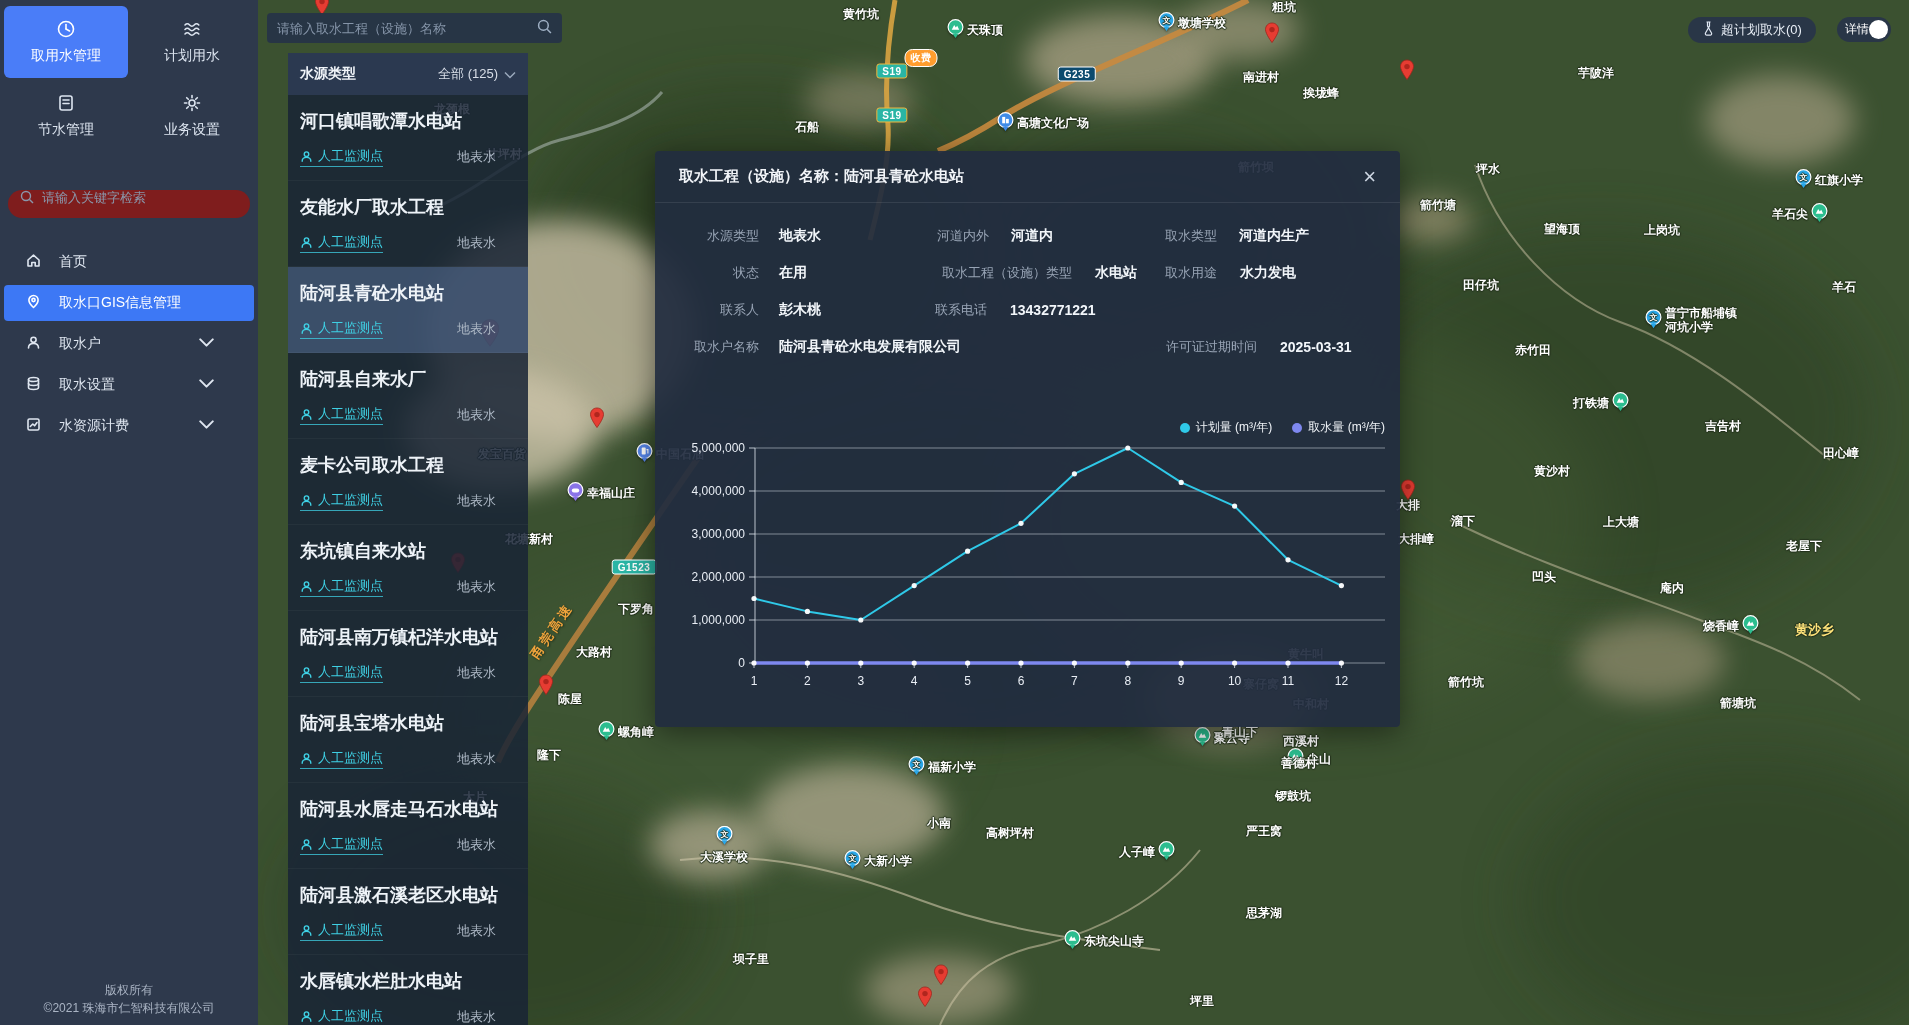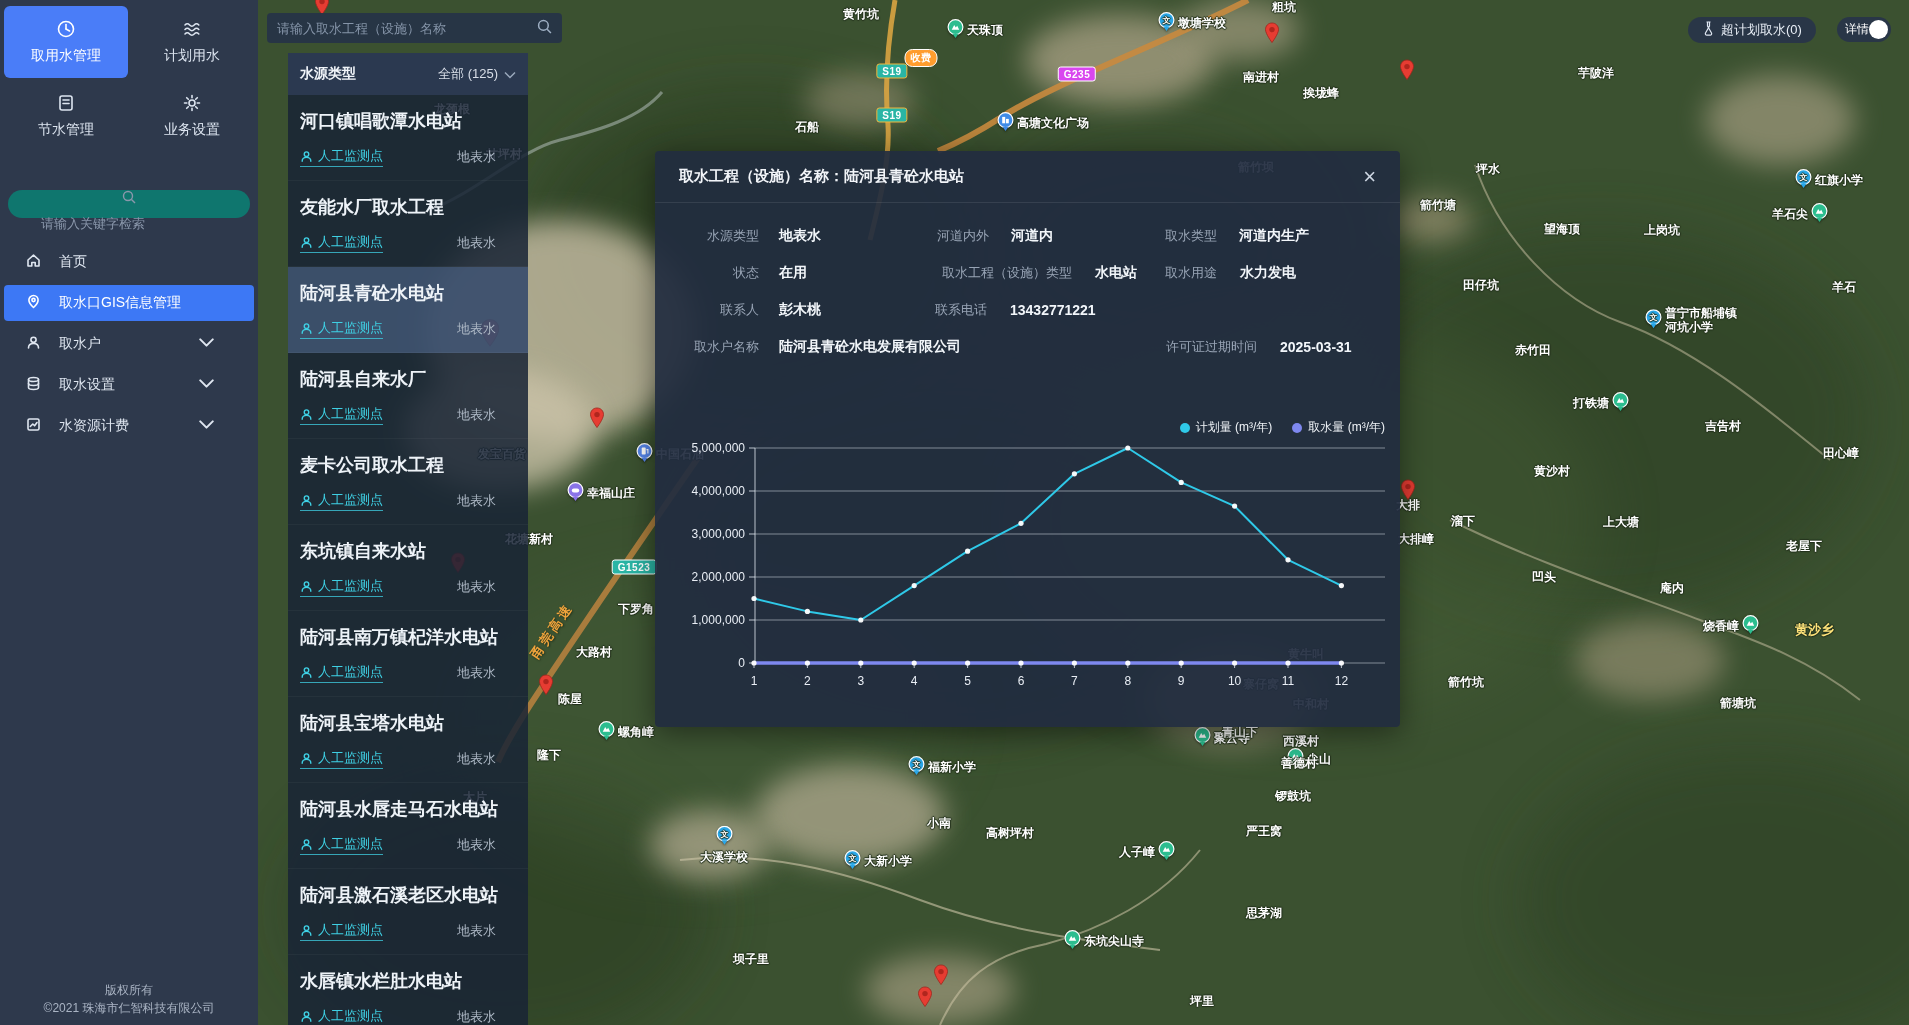--- a/index.html
+++ b/index.html
@@ -13,41 +13,41 @@
     font-size:12px; font-weight:700; color:#ffffff; white-space:pre-line; line-height:1.15; z-index:2;
     text-shadow:-1px 0 1px #22301b, 1px 0 1px #22301b, 0 -1px 1px #22301b, 0 1px 1px #22301b; }
   .map-label.col { flex-direction:column; gap:1px; }
   .map-label svg { flex:0 0 auto; filter:drop-shadow(0 1px 1px rgba(0,0,0,.5)); }
   .map-pin { position:absolute; transform:translate(-50%,-100%); z-index:3; cursor:pointer; }
   .map-pin.above { z-index:6; }
   .road-badge { position:absolute; transform:translate(-50%,-50%); z-index:2; font-size:10px; font-weight:700;
     color:#fff; padding:1px 5px; border-radius:3px; letter-spacing:.5px; }
   .badge-s  { background:#2ab5a5; border:1.5px solid #f2b63c; }
   .badge-s2 { background:#2ab5a5; border:1.5px solid #ffffff; }
-  .badge-g  { background:#d946ef; border:1.5px solid #ffffff; }
+  .badge-g  { background:#0c4a6e; border:1.5px solid #ffffff; }
   .badge-toll { background:#ff9d2e; border:1.5px solid #ffffff; border-radius:8px; }
   #road-label { position:absolute; z-index:2; font-size:13px; font-weight:700; color:#f0a43c; letter-spacing:3px;
     text-shadow:0 1px 2px #1c2a16; }
 
   
   #over-plan-pill { position:absolute; left:1688px; top:17px; height:26px; z-index:15; display:flex; align-items:center;
     gap:6px; padding:0 14px; border-radius:13px; background:rgba(40,52,74,.92); color:#e8eef6; font-size:13px; cursor:pointer; }
   #detail-toggle { position:absolute; left:1837px; top:17px; width:54px; height:25px; z-index:15; display:flex; align-items:center;
     border-radius:13px; background:rgba(40,52,74,.92); color:#fff; font-size:12px; padding-left:8px; cursor:pointer; }
   #detail-toggle .knob { position:absolute; right:3px; top:3px; width:19px; height:19px; border-radius:50%; background:#fff; }
 
   
   #sidebar { position:absolute; left:0; top:0; width:258px; height:1025px; background:#2e394c; z-index:20; }
   #app-grid { display:grid; grid-template-columns:1fr 1fr; gap:2px; padding:6px 4px 10px 4px; }
   .app-tile { height:72px; display:flex; flex-direction:column; align-items:center; justify-content:center; gap:5px;
     border-radius:6px; color:#dde5f0; font-size:14px; cursor:pointer; }
   .app-tile.active { background:#4a7df8; color:#fff; }
   .app-tile svg { width:20px; height:20px; }
-  #sidebar-search { margin:28px 8px 0 8px; height:28px; border-radius:14px; background:#0f766e; display:flex; align-items:center;
-    padding:0 12px; gap:8px;flex-direction:column; }
+  #sidebar-search { margin:28px 8px 0 8px; height:28px; border-radius:14px; background:#7f1d1d; display:flex; align-items:flex-start;
+    padding:0 12px; gap:8px; }
   #sidebar-search input { flex:1; background:transparent; border:none; outline:none; color:#cfd8e6; font-size:13px;
     font-family:inherit; }
   #sidebar-search input::placeholder { color:#8a97ab; }
   #menu { margin-top:26px; padding:0 4px; }
   .menu-item { position:relative; height:36px; margin-bottom:5px; display:flex; align-items:center; gap:18px; padding:0 14px 0 22px;
     border-radius:4px; color:#dfe6f0; font-size:14px; cursor:pointer; }
   .menu-item.active { background:#3d78f5; color:#fff; }
   .menu-item svg { width:15px; height:15px; flex:0 0 auto; }
   .menu-item .chev { position:absolute; right:40px; }
   #copyright { position:absolute; bottom:8px; left:0; width:100%; text-align:center; color:#aab4c4; font-size:12px; line-height:1.5; }

